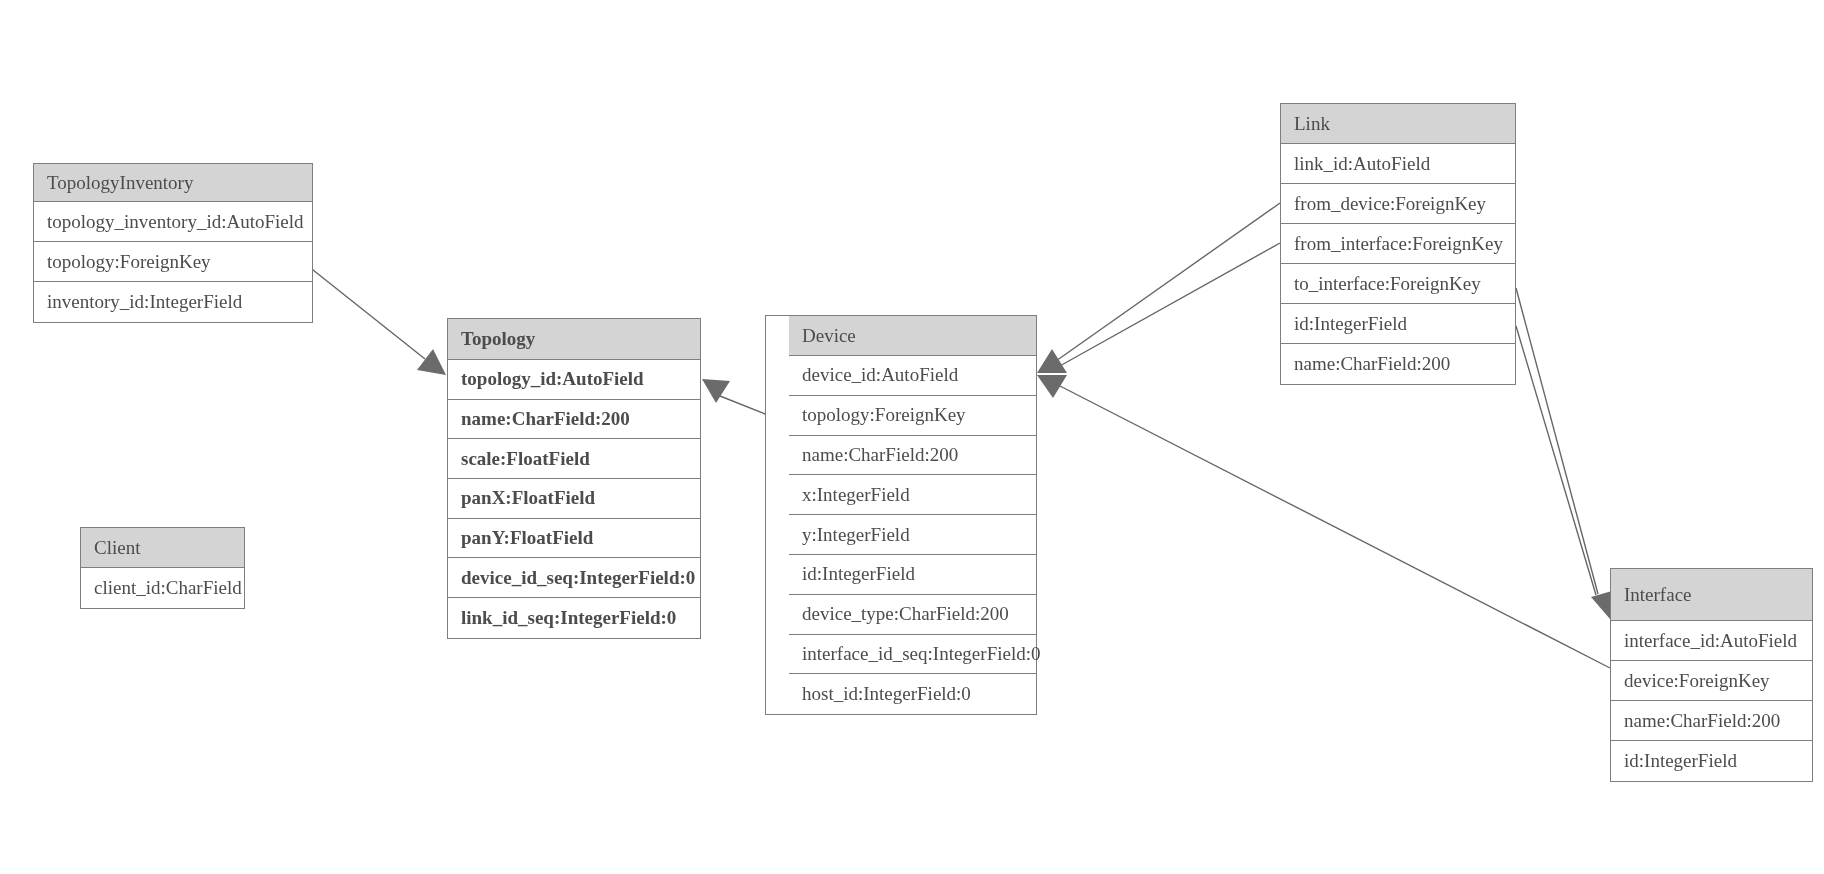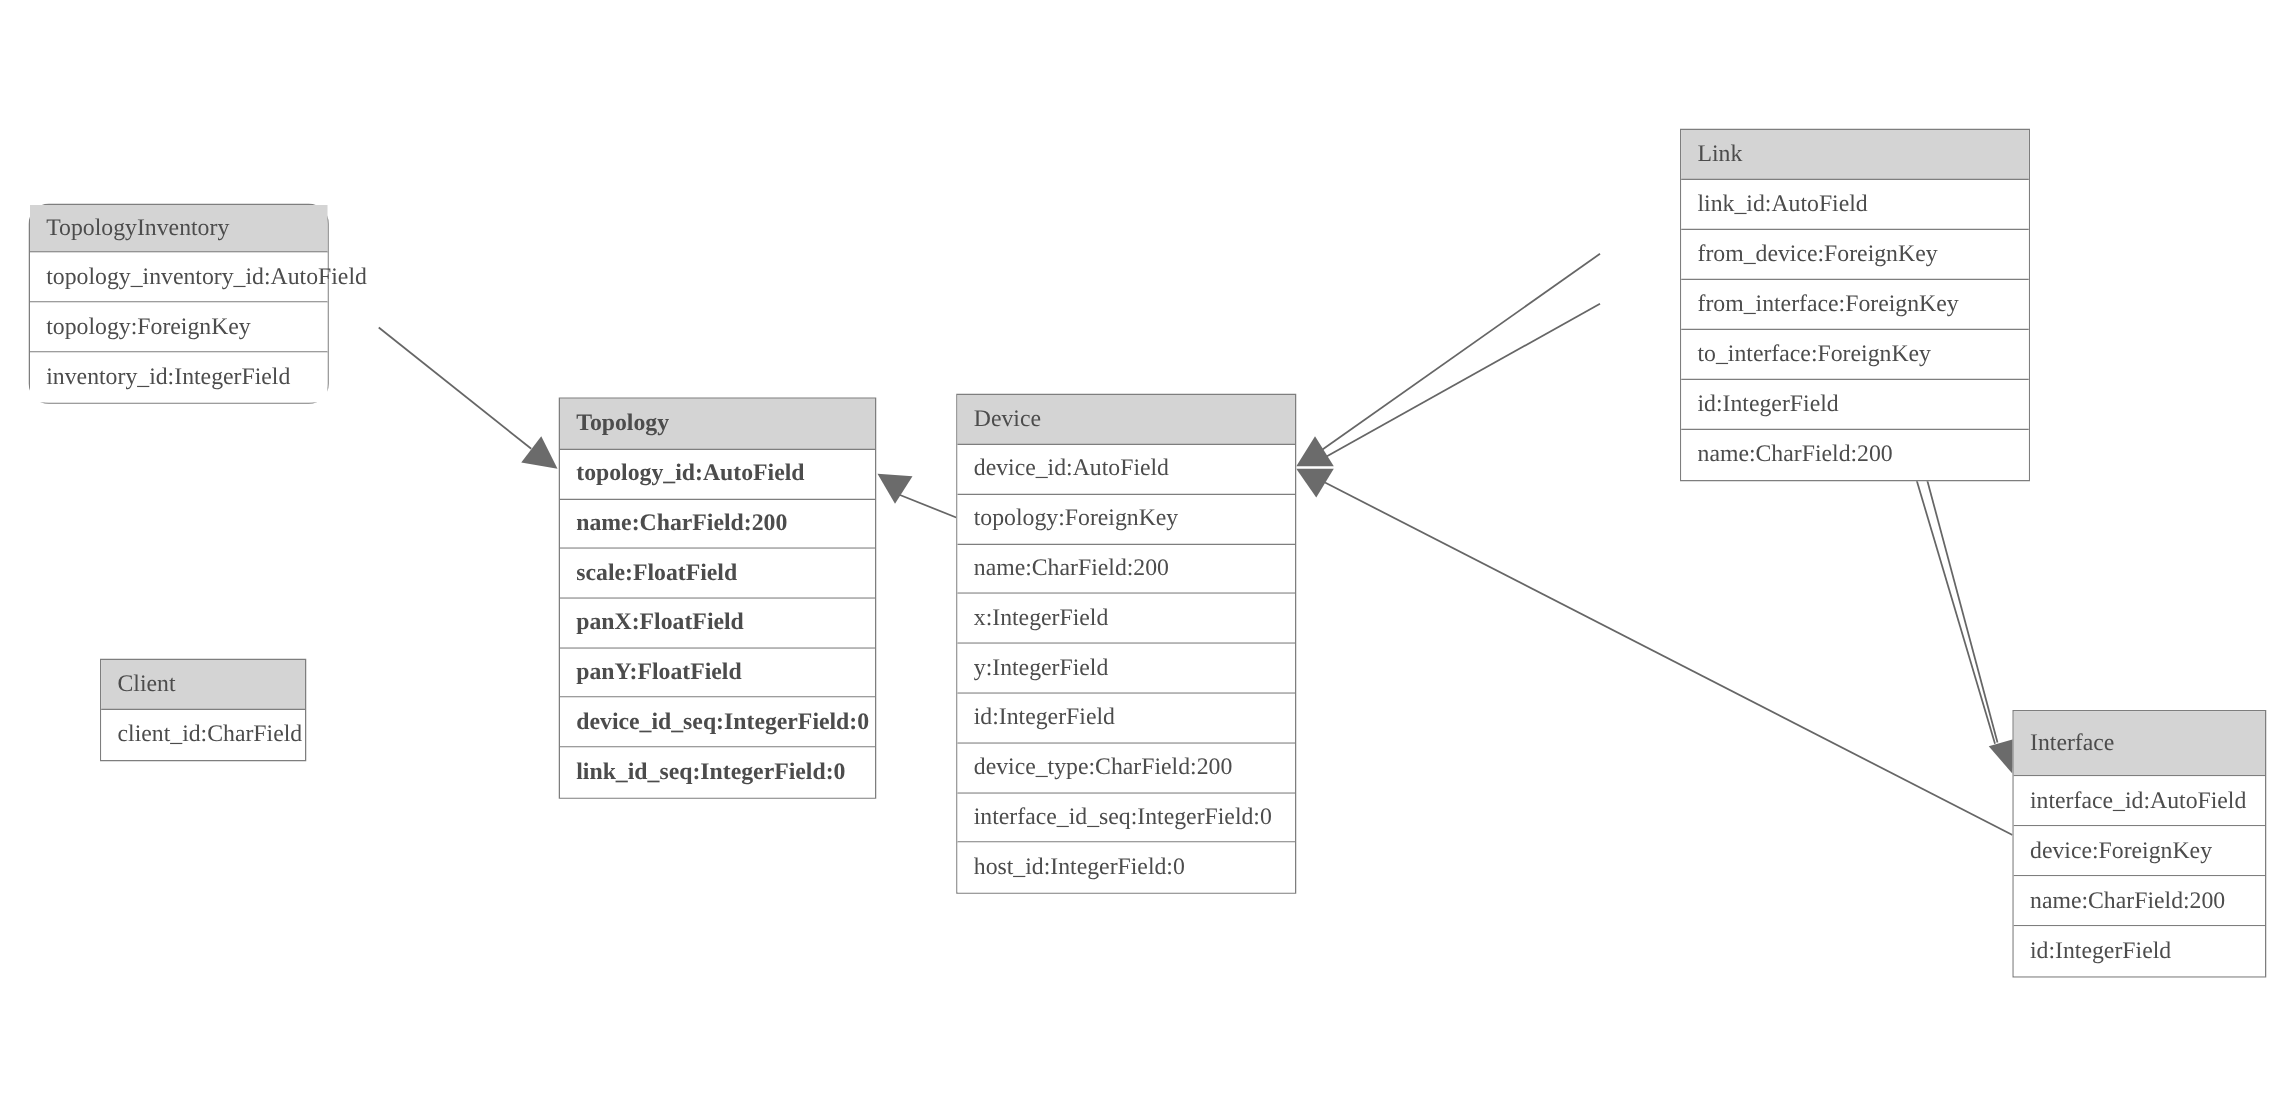--- a/index.html
+++ b/index.html
@@ -32,37 +32,37 @@
   .row{
     border-bottom:1.5px solid #7e7e7e;
     display:flex;align-items:center;
     padding-left:13px;
     box-sizing:border-box;
     background:#ffffff;
     white-space:nowrap;
   }
   .row:last-child{border-bottom:none;}
 
-  .e-topologyinventory{left:23px;top:163px;width:240px;border-radius:16px;}
+  .e-topologyinventory{left:33px;top:163px;width:280px;}
   .e-topologyinventory .hdr{height:38px;}
   .e-topologyinventory .row{height:40px;}
 
   .e-topology{left:447px;top:318px;width:254px;font-weight:bold;}
   .e-topology .hdr{height:41px;}
   .e-topology .row{height:39.7px;}
 
   .e-client{left:80px;top:527px;width:165px;text-align:right;}
   .e-client .hdr{height:40px;}
   .e-client .row{height:40px;}
 
-  .e-device{left:765px;top:315px;width:272px;}
+  .e-device{left:765px;top:315px;width:272px;padding-left:23px;}
   .e-device .hdr{height:40px;}
   .e-device .row{height:39.8px;}
 
-  .e-link{left:1344px;top:103px;width:280px;}
+  .e-link{left:1280px;top:103px;width:236px;}
   .e-link .hdr{height:40px;}
   .e-link .row{height:40px;}
 
   .e-interface{left:1610px;top:568px;width:203px;}
   .e-interface .hdr{height:52px;}
   .e-interface .row{height:40px;}
 </style>
 </head>
 <body>
 

